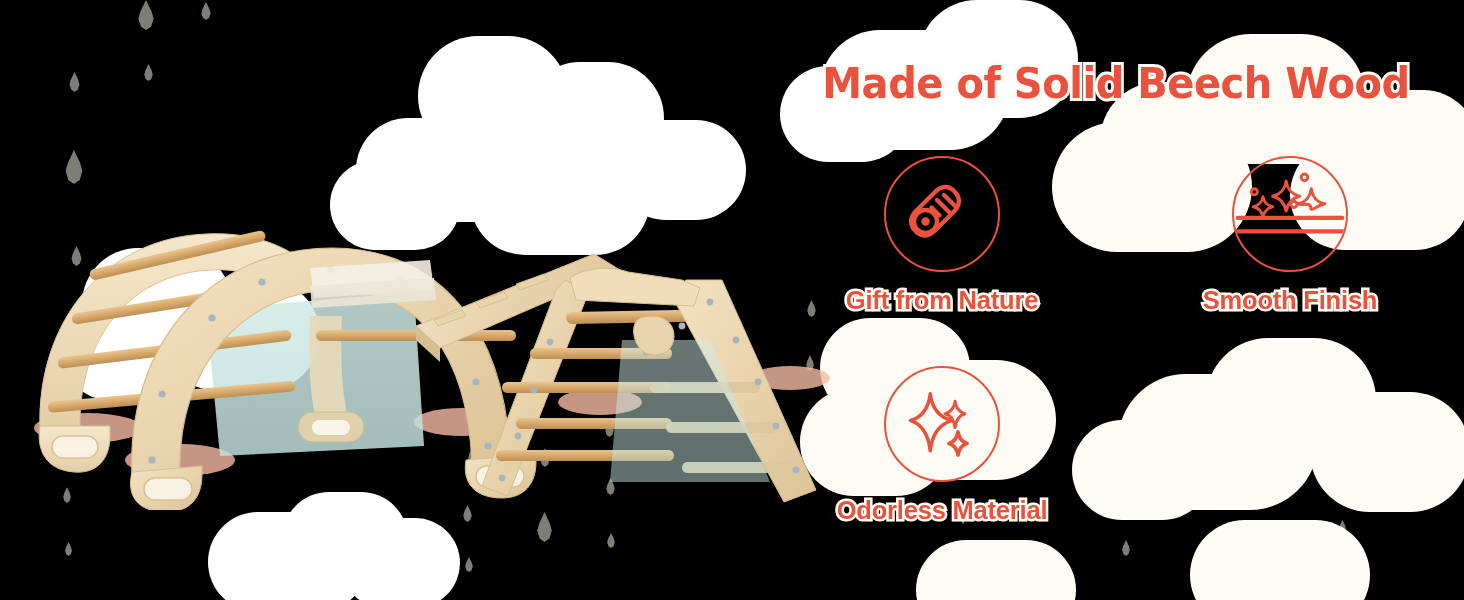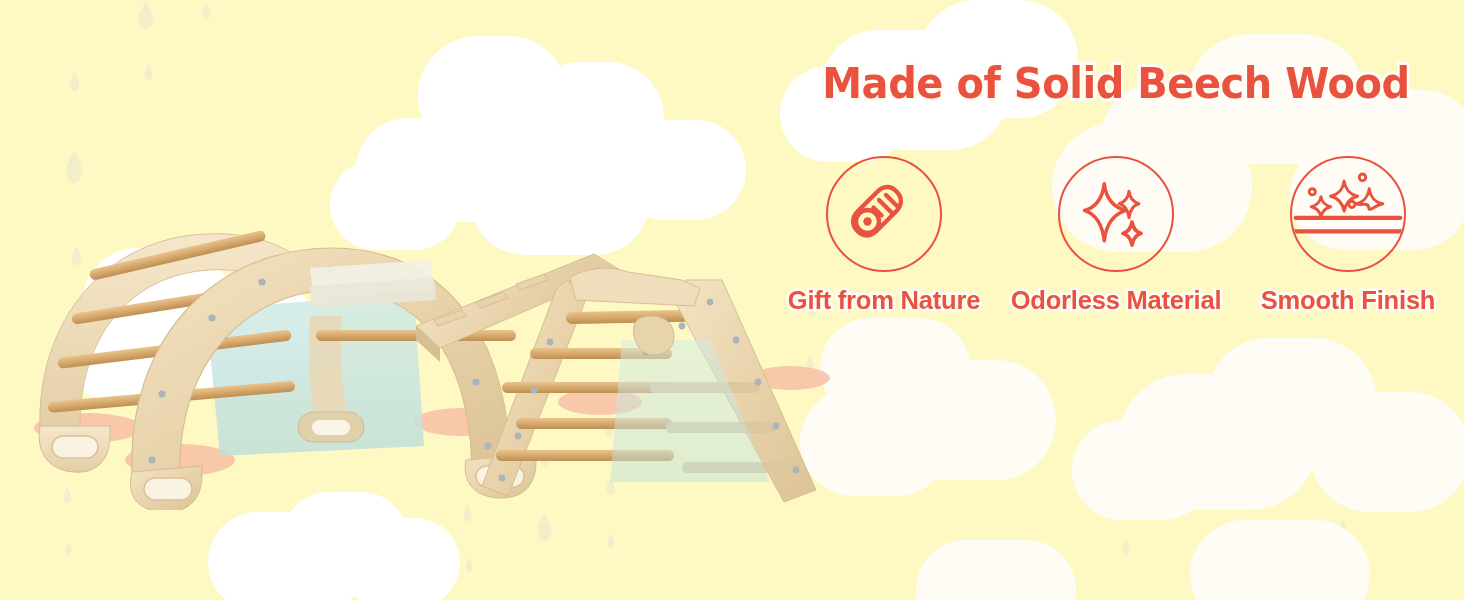--- a/index.html
+++ b/index.html
@@ -6,21 +6,21 @@
 
   html, body {
     width:1464px; height:600px;
     overflow:hidden;
     font-family:"Liberation Sans", sans-serif;
   }
 
   #banner{
     position:relative;
     width:1464px; height:600px;
-    background:#fef9c3;
+    background:#000000;
     overflow:hidden;
   }
 
   
   .bg-layer{ position:absolute; inset:0; overflow:hidden; }
 
   .cloud{
     position:absolute;
     background:#FFFFFF;
     border-radius:50%;
@@ -65,21 +65,21 @@
     -webkit-text-stroke:6px #FFFDF6;
     paint-order:stroke fill;
     font-family:"DejaVu Sans", sans-serif;
   }
 
   #features{
     position:absolute;
     left:0; top:150px;
     width:696px; height:420px;
     display:grid;
-    grid-template-columns:1fr 1fr 1fr;
+    grid-template-columns:1fr 1fr;
     grid-template-rows:1fr 1fr;
     text-align:center;
   }
 
   .feature{
     display:flex;
     flex-direction:column;
     align-items:center;
     justify-content:flex-start;
     padding-top:6px;
@@ -370,53 +370,53 @@
 
             <path d="M31 22 L44 35"></path>
             <path d="M38 17 L49 28"></path>
             <path d="M25.5 29.5 L33.5 37.5"></path>
           </svg>
         </div>
         <div class="label">Gift from Nature</div>
       </div>
 
       <div class="feature">
-        <div class="circle">
-          <svg width="72" height="72" viewBox="0 0 72 72" fill="none" stroke="#E8523E" stroke-width="3.8" stroke-linecap="round" stroke-linejoin="round">
-
-            <path d="M22 4 C24 20 32 30 46 33 C32 37 24 48 22 66
-                     C20 48 12 37 0.5 33 C12 30 20 20 22 4 Z" transform="translate(4,2) scale(0.92)"></path>
-
-            <path d="M49 14 C50 22 54 27 61 29 C54 31 50 37 49 46
-                     C48 37 44 31 37 29 C44 27 48 22 49 14 Z" transform="translate(-1,-3) scale(0.82) translate(12,6)"></path>
-
-            <path d="M52 44 C53 50 56 54 61 55.5 C56 57 53 61 52 67
-                     C51 61 48 57 43 55.5 C48 54 51 50 52 44 Z"></path>
-          </svg>
-        </div>
-        <div class="label">Odorless Material</div>
-      </div>
-
-      <div class="feature">
         <div class="circle" style="overflow:hidden;">
           <svg width="116" height="116" viewBox="0 0 116 116" fill="none" stroke="#E8523E" stroke-width="4" stroke-linecap="round" stroke-linejoin="round">
 
             <path d="M4 62 L112 62" stroke-width="4.6"></path>
             <path d="M2 76 L114 76" stroke-width="4.6"></path>
 
             <path d="M54 24 C55.5 33 59.5 37.5 68 39.5 C59.5 41.5 55.5 46.5 54 55
                      C52.5 46.5 48.5 41.5 40 39.5 C48.5 37.5 52.5 33 54 24 Z" stroke-width="3.2"></path>
             <path d="M80 32 C81.5 41 85.5 45.5 94 47.5 C85.5 49.5 81.5 54.5 80 53
                      C78.5 44.5 74.5 49.5 66 47.5 C74.5 45.5 78.5 41 80 32 Z" stroke-width="3.2"></path>
             <path d="M30 40 C31 46 34 49 40 50.5 C34 52 31 55.5 30 61
                      C29 55.5 26 52 20 50.5 C26 49 29 46 30 40 Z" stroke-width="3"></path>
             <circle cx="73" cy="20" r="3.4" stroke-width="3"></circle>
             <circle cx="21" cy="35" r="3.2" stroke-width="3"></circle>
             <circle cx="62" cy="48" r="3.2" stroke-width="3"></circle>
           </svg>
         </div>
         <div class="label">Smooth Finish</div>
       </div>
 
+      <div class="feature">
+        <div class="circle">
+          <svg width="72" height="72" viewBox="0 0 72 72" fill="none" stroke="#E8523E" stroke-width="3.8" stroke-linecap="round" stroke-linejoin="round">
+
+            <path d="M22 4 C24 20 32 30 46 33 C32 37 24 48 22 66
+                     C20 48 12 37 0.5 33 C12 30 20 20 22 4 Z" transform="translate(4,2) scale(0.92)"></path>
+
+            <path d="M49 14 C50 22 54 27 61 29 C54 31 50 37 49 46
+                     C48 37 44 31 37 29 C44 27 48 22 49 14 Z" transform="translate(-1,-3) scale(0.82) translate(12,6)"></path>
+
+            <path d="M52 44 C53 50 56 54 61 55.5 C56 57 53 61 52 67
+                     C51 61 48 57 43 55.5 C48 54 51 50 52 44 Z"></path>
+          </svg>
+        </div>
+        <div class="label">Odorless Material</div>
+      </div>
+
 
     </div>
   </div>
 </div>
 
 </body></html>

